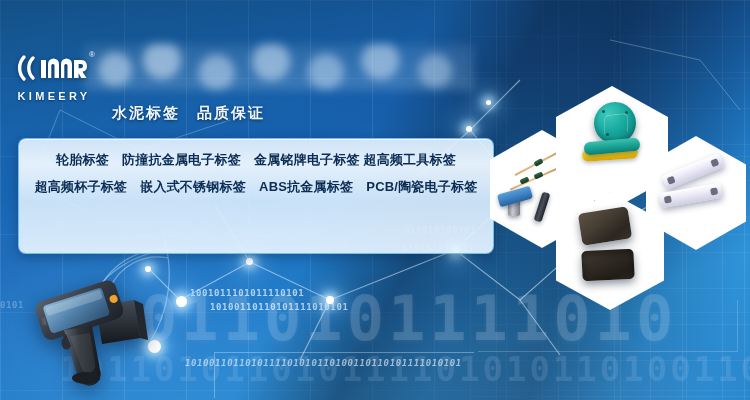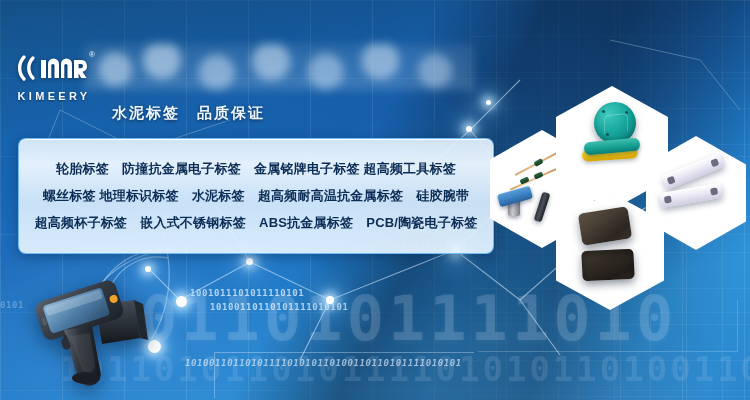--- a/index.html
+++ b/index.html
@@ -133,21 +133,21 @@
   .panel{
     position:absolute;left:18px;top:138px;width:476px;height:116px;
     border-radius:8px;
     border:1.6px solid rgba(110,185,245,.95);
     background:linear-gradient(to bottom,
         rgba(222,238,252,.93) 0%,
         rgba(236,246,255,.96) 22%,
         rgba(214,234,252,.93) 55%,
         rgba(226,241,254,.95) 100%);
     box-shadow:0 3px 12px rgba(4,28,60,.35), inset 0 1px 0 rgba(255,255,255,.9);
-    padding:16px 0 0 0;
+    padding:7px 0 0 0;
     overflow:hidden;
   }
   .panel-row{
     height:27px;line-height:27px;text-align:center;white-space:nowrap;
     color:#0b2d55;font-size:13px;font-weight:700;letter-spacing:.2px;
   }
 
   
   .hex{
     position:absolute;
@@ -314,21 +314,20 @@
       </svg>
       <span class="logo-reg">®</span>
     </div>
     <div class="logo-name">KIMEERY</div>
   </div>
 
   <div class="subline">水泥标签　品质保证</div>
 
   <div class="panel">
     <div class="panel-row">轮胎标签　防撞抗金属电子标签　金属铭牌电子标签 超高频工具标签</div>
-    <div class="panel-row">螺丝标签 地理标识标签　水泥标签　超高频耐高温抗金属标签　硅胶腕带</div>
     <div class="panel-row">超高频杯子标签　嵌入式不锈钢标签　ABS抗金属标签　PCB/陶瓷电子标签</div>
   </div>
 
   <div class="hex" style="left:490px;top:130px;width:104px;height:118px;">
     <div class="hex-inner">
       <div class="pr wire" style="left:22px;top:32px;transform:rotate(-28deg);"></div>
       <div class="pr glass" style="left:44px;top:30px;transform:rotate(-28deg);"></div>
       <div class="pr wire" style="left:18px;top:48px;transform:rotate(-24deg);"></div>
       <div class="pr glass" style="left:30px;top:48px;transform:rotate(-24deg);"></div>
       <div class="pr glass" style="left:44px;top:43px;transform:rotate(-24deg);"></div>

